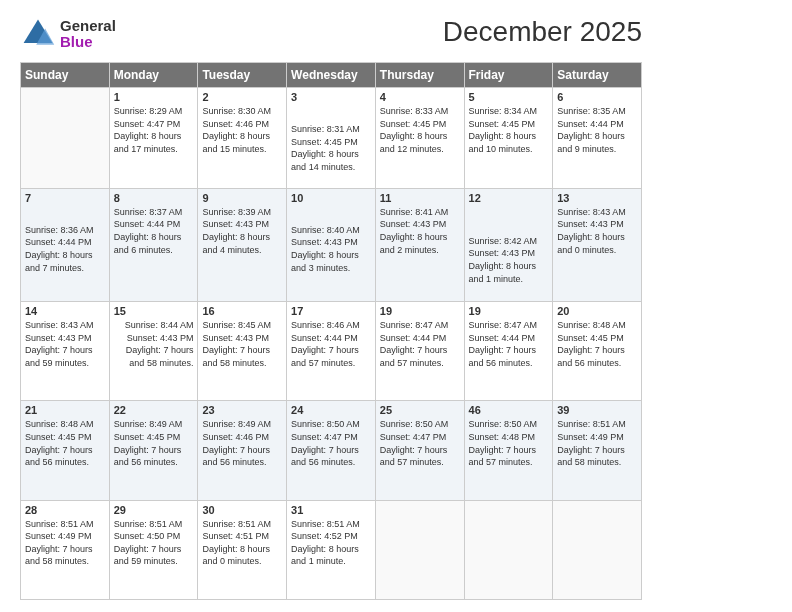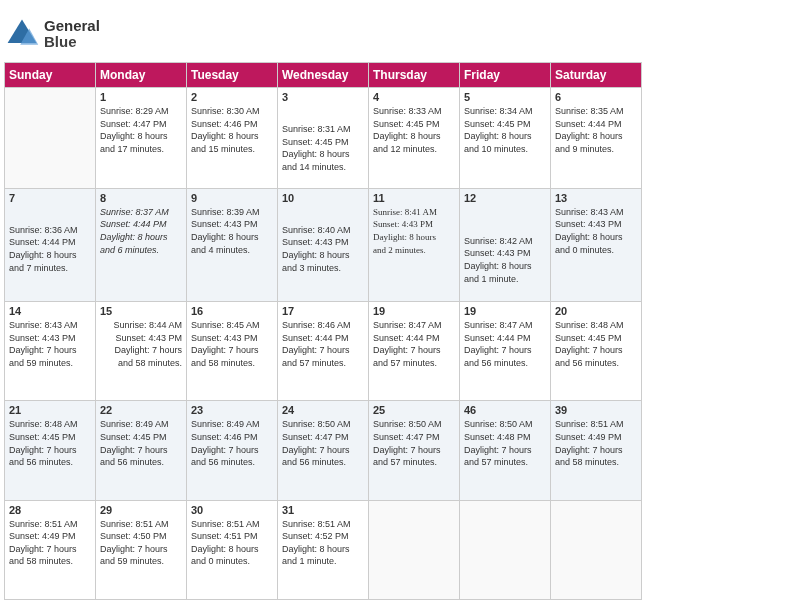--- a/index.html
+++ b/index.html
@@ -6,21 +6,21 @@
     body {
       font-family: Arial, sans-serif;
       background: #fff;
       width: 792px;
       height: 612px;
       overflow: hidden;
     }
     .page {
       width: 662px;
       height: 612px;
-      padding: 16px 20px 12px 4px;
+      padding: 16px 20px 12px 20px;
       display: flex;
       flex-direction: column;
     }
     .header {
       display: flex;
       justify-content: space-between;
       align-items: flex-start;
       margin-bottom: 10px;
     }
     .logo {
@@ -53,21 +53,21 @@
       font-size: 14px;
       color: #555;
     }
     .calendar {
       width: 100%;
       border-collapse: collapse;
       flex: 1;
       table-layout: fixed;
     }
     .calendar thead tr th {
-      background-color: #be185d;
+      background-color: #737373;
       color: #fff;
       font-size: 12px;
       font-weight: bold;
       padding: 5px 4px;
       text-align: left;
       border: 1px solid #ccc;
     }
     .calendar tbody tr td {
       vertical-align: top;
       border: 1px solid #ccc;
@@ -99,24 +99,25 @@
 
 <div class="page">
   <div class="header">
     <div class="logo">
       <svg class="logo-icon" viewBox="0 0 40 40">
         <polygon points="20,4 36,30 4,30" fill="#2e6da4"></polygon>
         <polygon points="28,14 38,32 18,32" fill="#5b9bd5" opacity="0.7"></polygon>
       </svg>
       <div class="logo-text">
         <span>General</span>
-        <span style="color:#404040;">Blue</span>
+        <span style="color:#a21caf;">Blue</span>
       </div>
     </div>
     <div class="title-block">
+      <div class="month-title">December 2025</div>
     </div>
   </div>
 
   <table class="calendar">
     <thead>
       <tr>
       <th>Sunday</th>
           <th>Monday</th>
           <th>Tuesday</th>
           <th>Wednesday</th>
@@ -174,42 +175,42 @@
         <tr class="row-alt">
           <td>
             <span class="day-number">7</span>
             <div class="day-info" style="white-space: pre-line; margin-top: 20px;">Sunrise: 8:36 AM
 Sunset: 4:44 PM
 Daylight: 8 hours
 and 7 minutes.</div>
           </td>
           <td>
             <span class="day-number">8</span>
-            <div class="day-info" style="white-space: pre-line; font-style: italic;">Sunrise: 8:37 AM
+            <div class="day-info" style="white-space: pre-line;">Sunrise: 8:37 AM
 Sunset: 4:44 PM
 Daylight: 8 hours
 and 6 minutes.</div>
           </td>
           <td>
             <span class="day-number">9</span>
             <div class="day-info" style="white-space: pre-line;">Sunrise: 8:39 AM
 Sunset: 4:43 PM
 Daylight: 8 hours
 and 4 minutes.</div>
           </td>
           <td>
             <span class="day-number">10</span>
             <div class="day-info" style="white-space: pre-line; margin-top: 20px;">Sunrise: 8:40 AM
 Sunset: 4:43 PM
 Daylight: 8 hours
 and 3 minutes.</div>
           </td>
           <td>
             <span class="day-number">11</span>
-            <div class="day-info" style="white-space: pre-line; font-family: Liberation Serif, serif;">Sunrise: 8:41 AM
+            <div class="day-info" style="white-space: pre-line;">Sunrise: 8:41 AM
 Sunset: 4:43 PM
 Daylight: 8 hours
 and 2 minutes.</div>
           </td>
           <td>
             <span class="day-number">12</span>
             <div class="day-info" style="white-space: pre-line; margin-top: 31px;">Sunrise: 8:42 AM
 Sunset: 4:43 PM
 Daylight: 8 hours
 and 1 minute.</div>

